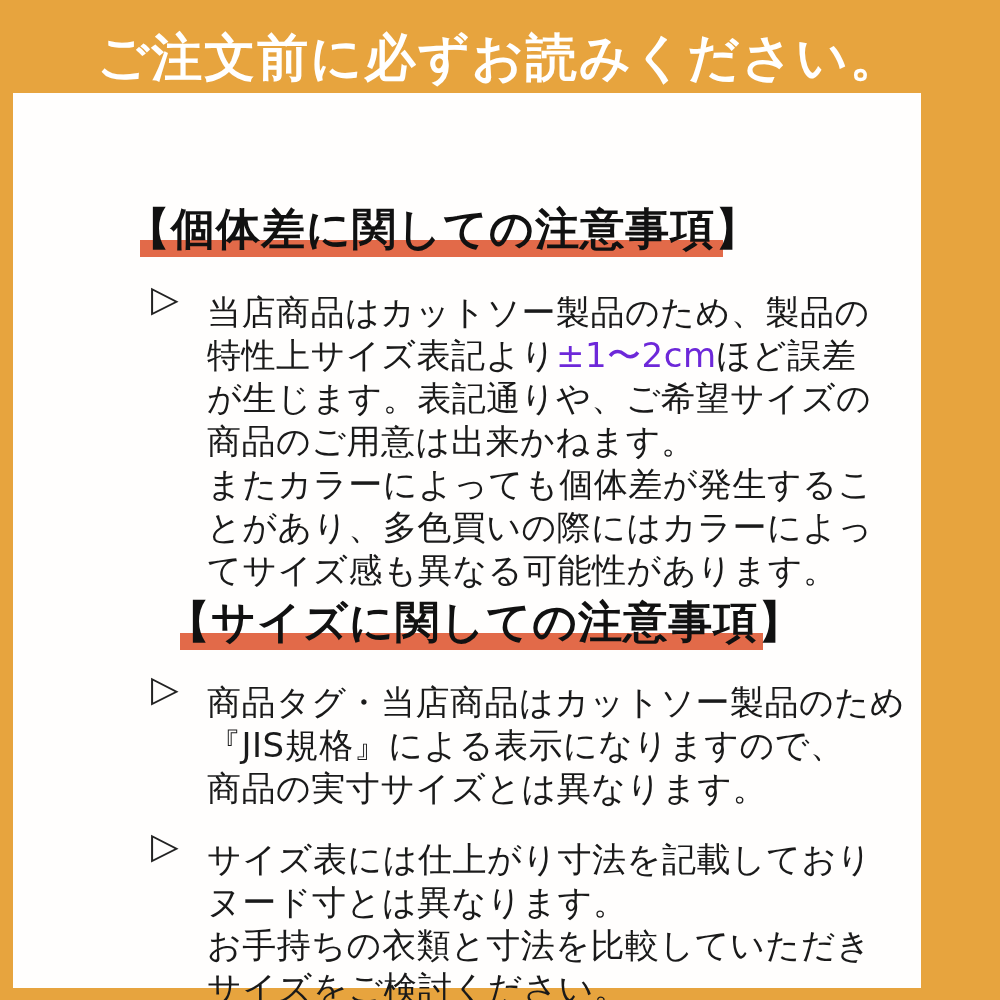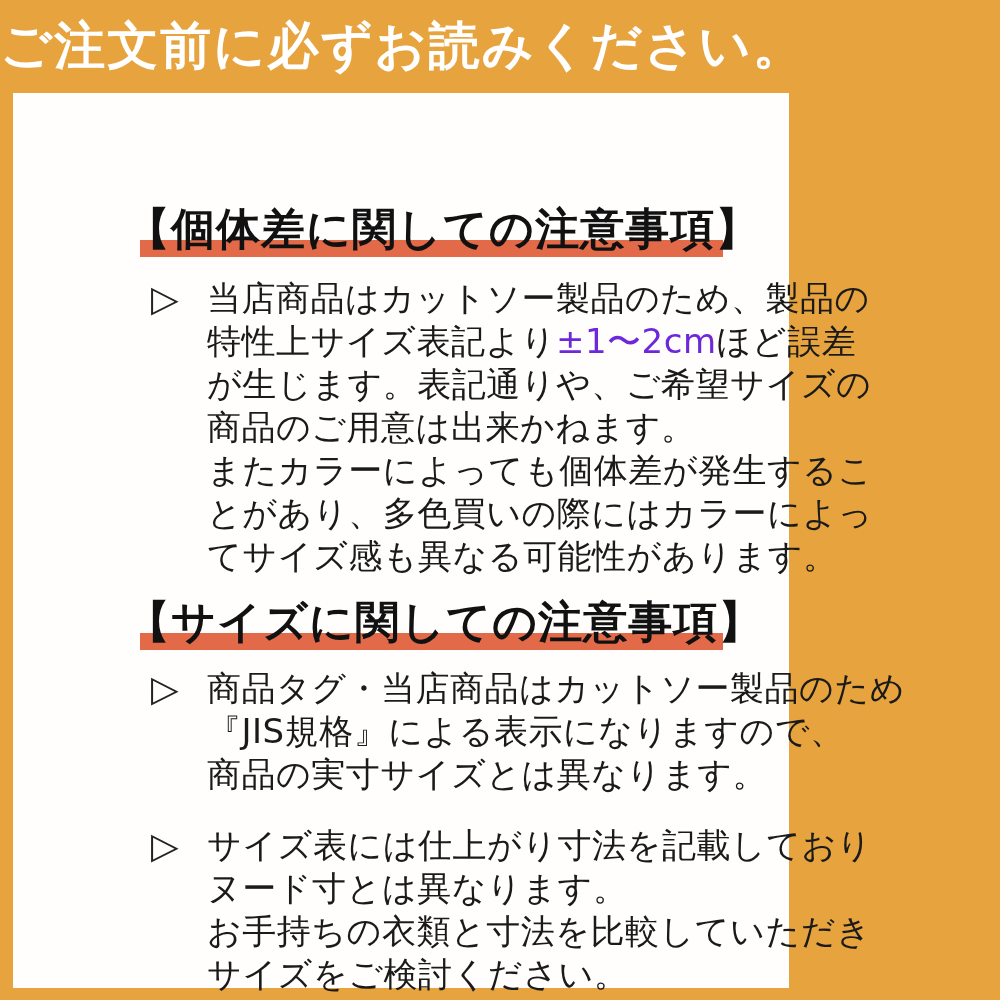--- a/index.html
+++ b/index.html
@@ -12,47 +12,47 @@
     width: 1000px;
     height: 1000px;
     overflow: hidden;
     background: #E7A43E;
     font-family: "DejaVu Sans", sans-serif;
     color: #1a1a1a;
   }
   
   .banner {
     position: absolute;
-    top: 0; left: 0;
+    top: 12px; left: 0;
     width: 1000px; height: 93px;
     display: flex;
     align-items: center;
-    justify-content: flex-start;
+    justify-content: center;
   }
   .banner-title {
     color: #ffffff;
     font-size: 51px;
     font-weight: bold;
     letter-spacing: 2px;
     white-space: nowrap;
   }
   
   .panel {
     position: absolute;
     left: 13px; top: 93px;
-    width: 776px; height: 895px;
+    width: 908px; height: 895px;
     background: #fffefd;
   }
   
   .heading-wrap {
     position: absolute;
     left: 113px;
   }
   .hwrap-1 { top: 110px; }
-  .hwrap-2 { top: 503px; }
+  .hwrap-2 { top: 503px; margin-left: 40px; }
   .heading-text {
     position: relative;
     z-index: 1;
     margin: 0;
     font-size: 44px;
     font-weight: bold;
     line-height: 52px;
     letter-spacing: 1px;
     color: #111111;
     white-space: nowrap;
@@ -77,21 +77,21 @@
   .bullet-2 { top: 574px; }
   .bullet-3 { top: 731px; }
   .marker {
     font-size: 36px;
     line-height: 43px;
     width: 36px;
     flex: 0 0 36px;
     color: #222222;
   }
   .body-text {
-    margin: 0 0 0 20px;
+    margin: 14px 0 0 20px;
     width: 706px;
     font-size: 34px;
     line-height: 43px;
     letter-spacing: 0.5px;
     white-space: pre-line;
     color: #1a1a1a;
   }
   .red { color: #6d28d9; }
 </style>
 </head>

